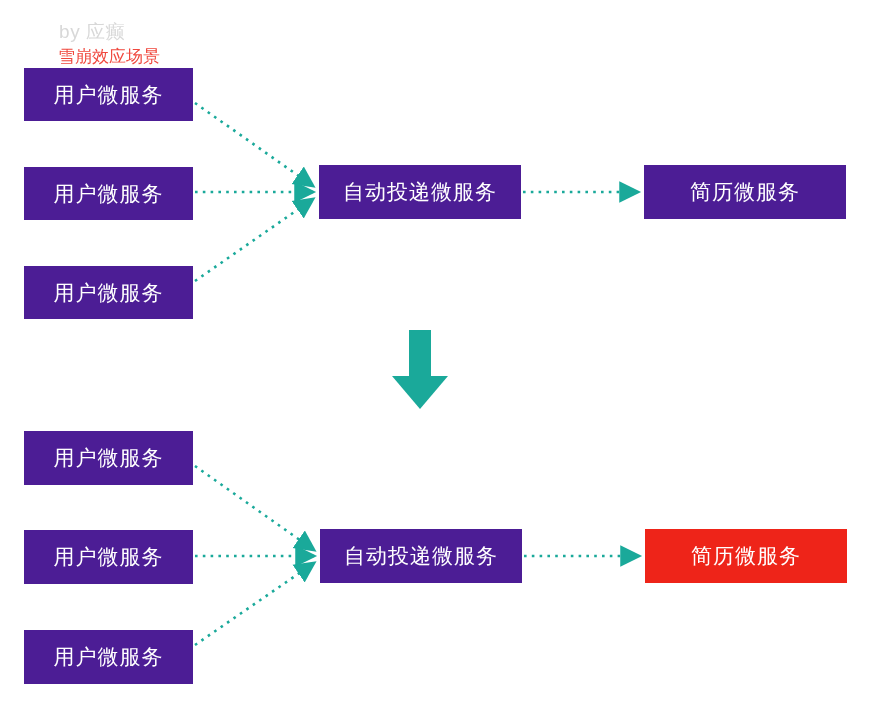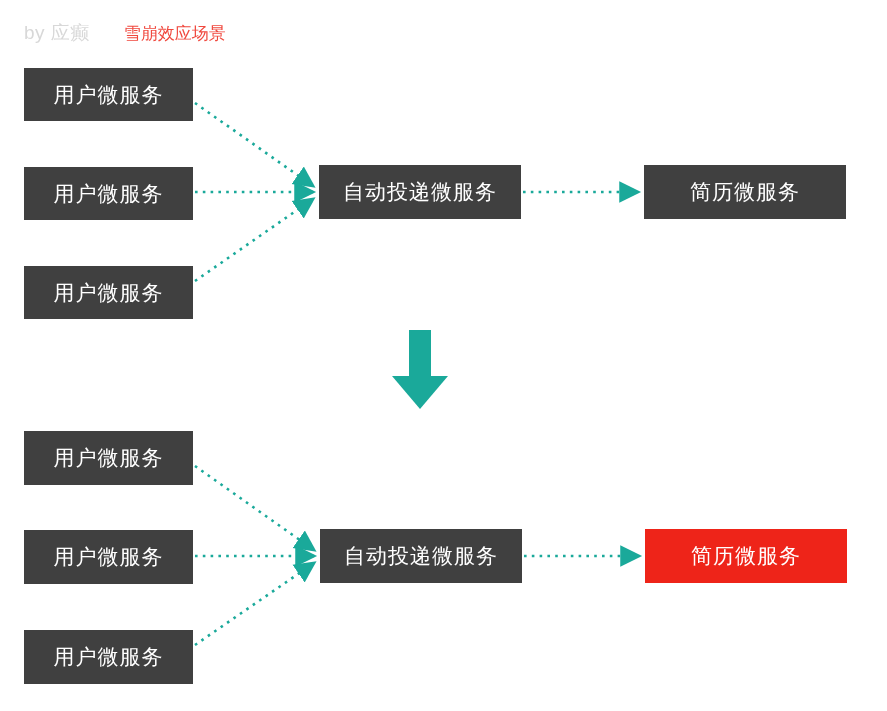--- a/index.html
+++ b/index.html
@@ -20,20 +20,21 @@
   }
 
   
   .header {
     position: absolute;
     left: 24px;
     top: 19px;
     height: 28px;
     display: flex;
     align-items: center;
+    flex-direction: column;
   }
   .byline {
     font-size: 19px;
     color: #d8d8d8;
     letter-spacing: 0.5px;
     white-space: nowrap;
   }
   .title {
     font-size: 17px;
     color: #f0483e;
@@ -47,21 +48,21 @@
     position: absolute;
     display: flex;
     align-items: center;
     justify-content: center;
     color: #ffffff;
     font-size: 21px;
     letter-spacing: 1px;
     box-sizing: border-box;
     white-space: nowrap;
   }
-  .node.teal { background: #404040; }
+  .node.teal { background: #4c1d95; }
   .node.red  { background: #ee2419; }
 
   
   #wires {
     position: absolute;
     left: 0;
     top: 0;
     width: 887px;
     height: 711px;
     pointer-events: none;

